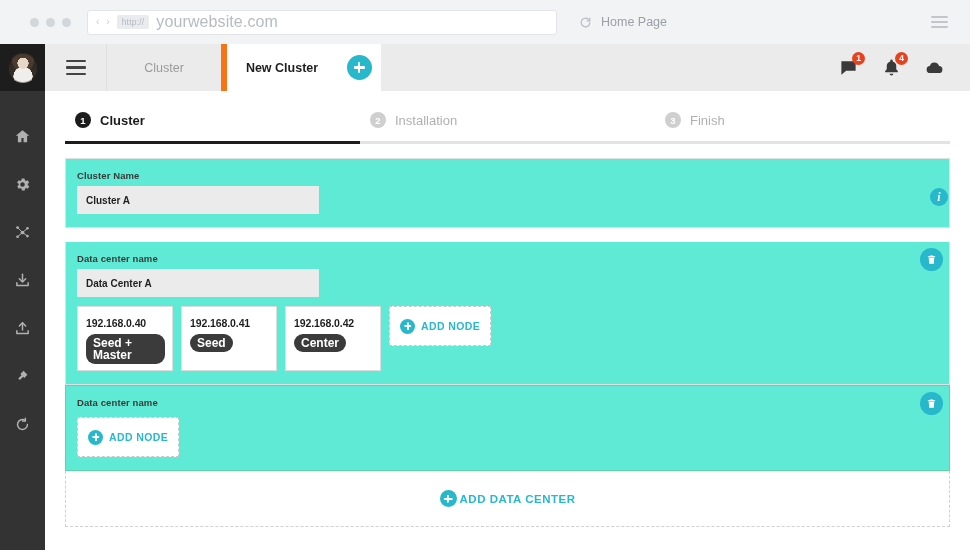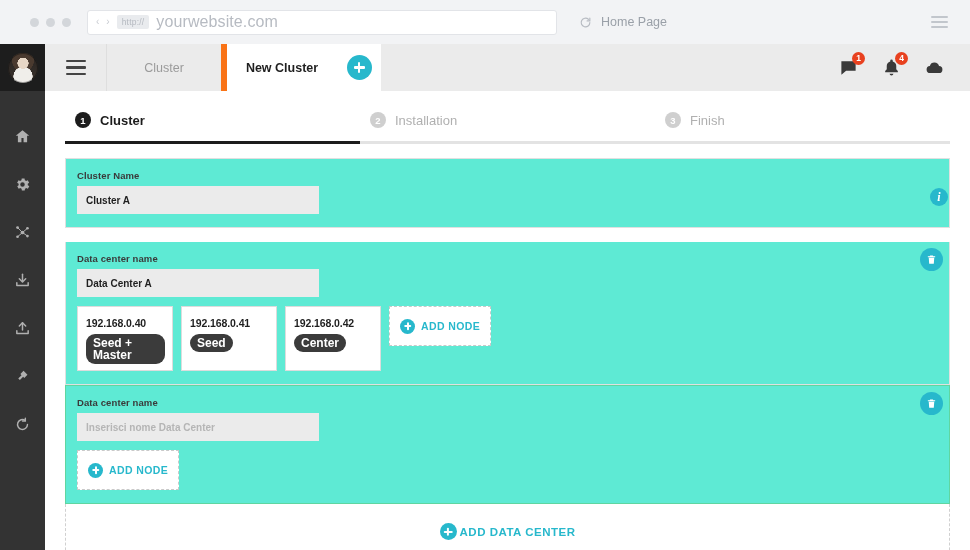--- a/index.html
+++ b/index.html
@@ -464,21 +464,20 @@
       </div>
 
       <div class="panel highlight">
         <div class="panel-body">
           <button class="trash-btn">
             <svg viewBox="0 0 24 24" fill="currentColor">
                 <path d="M9 3h6l1 2h4v2H4V5h4l1-2zM6 8h12l-1 13H7L6 8z"></path>
               </svg>
           </button>
           <div class="field-label">Data center name</div>
-          <input class="text-input" type="text" placeholder="Inserisci nome Data Center" style="">
 
           <div class="nodes-row">
             <button class="add-node-btn">
               <span class="mini-plus"></span>
               <span class="teal-label">ADD NODE</span>
             </button>
           </div>
         </div>
       </div>
 

